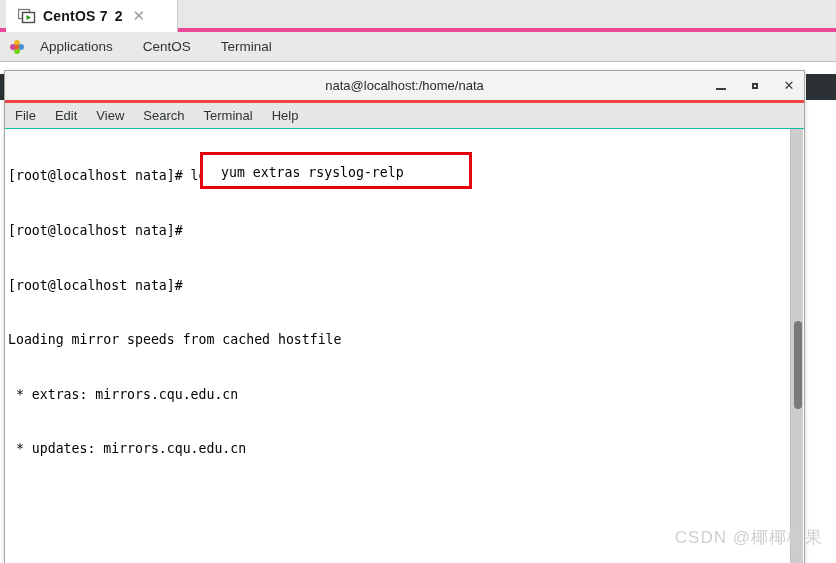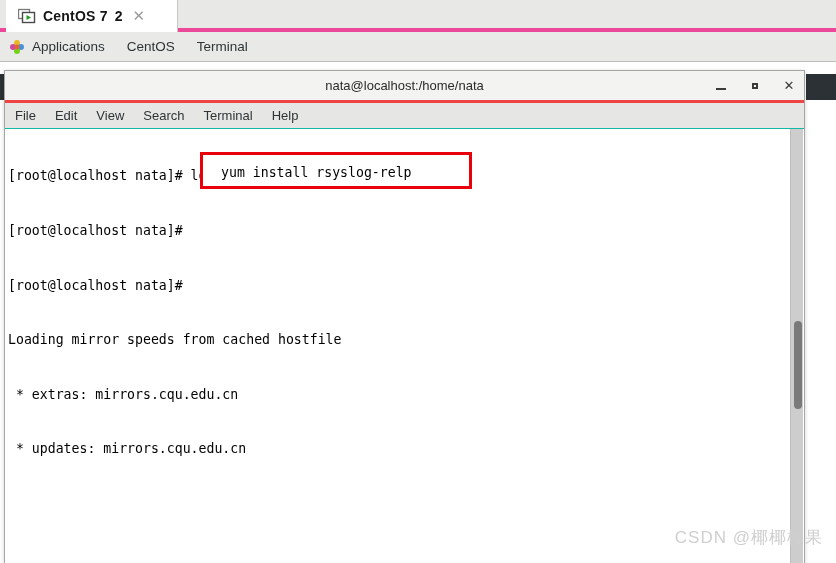--- a/index.html
+++ b/index.html
@@ -75,20 +75,21 @@
     border-bottom: 1px solid #bcbcba;
     box-sizing: border-box;
     display: flex;
     align-items: center;
   }
   .panel-menu-item {
     font-size: 13.5px;
     color: #2e3436;
     margin-right: 22px;
     white-space: nowrap;
+    margin-left: 8px;
   }
   #panel-apps-icon {
     width: 16px; height: 16px;
     margin-left: 9px;
     margin-right: 7px;
     position: relative;
     flex: 0 0 auto;
   }
   #panel-right {
     position: absolute;
@@ -356,16 +357,16 @@
       
     </div>
 
     <div id="terminal-scrollbar">
       <div id="terminal-scroll-thumb"></div>
     </div>
   </div>
 </div>
 
 <div id="annotation-box" style="border-color: rgb(232, 0, 10);">
-  <span id="annotation-text">yum install rsyslog-relp</span>
+  <span id="annotation-text">yum extras rsyslog-relp</span>
 </div>
 
 <div id="watermark">CSDN @椰椰椰果</div>
 
 </body></html>

